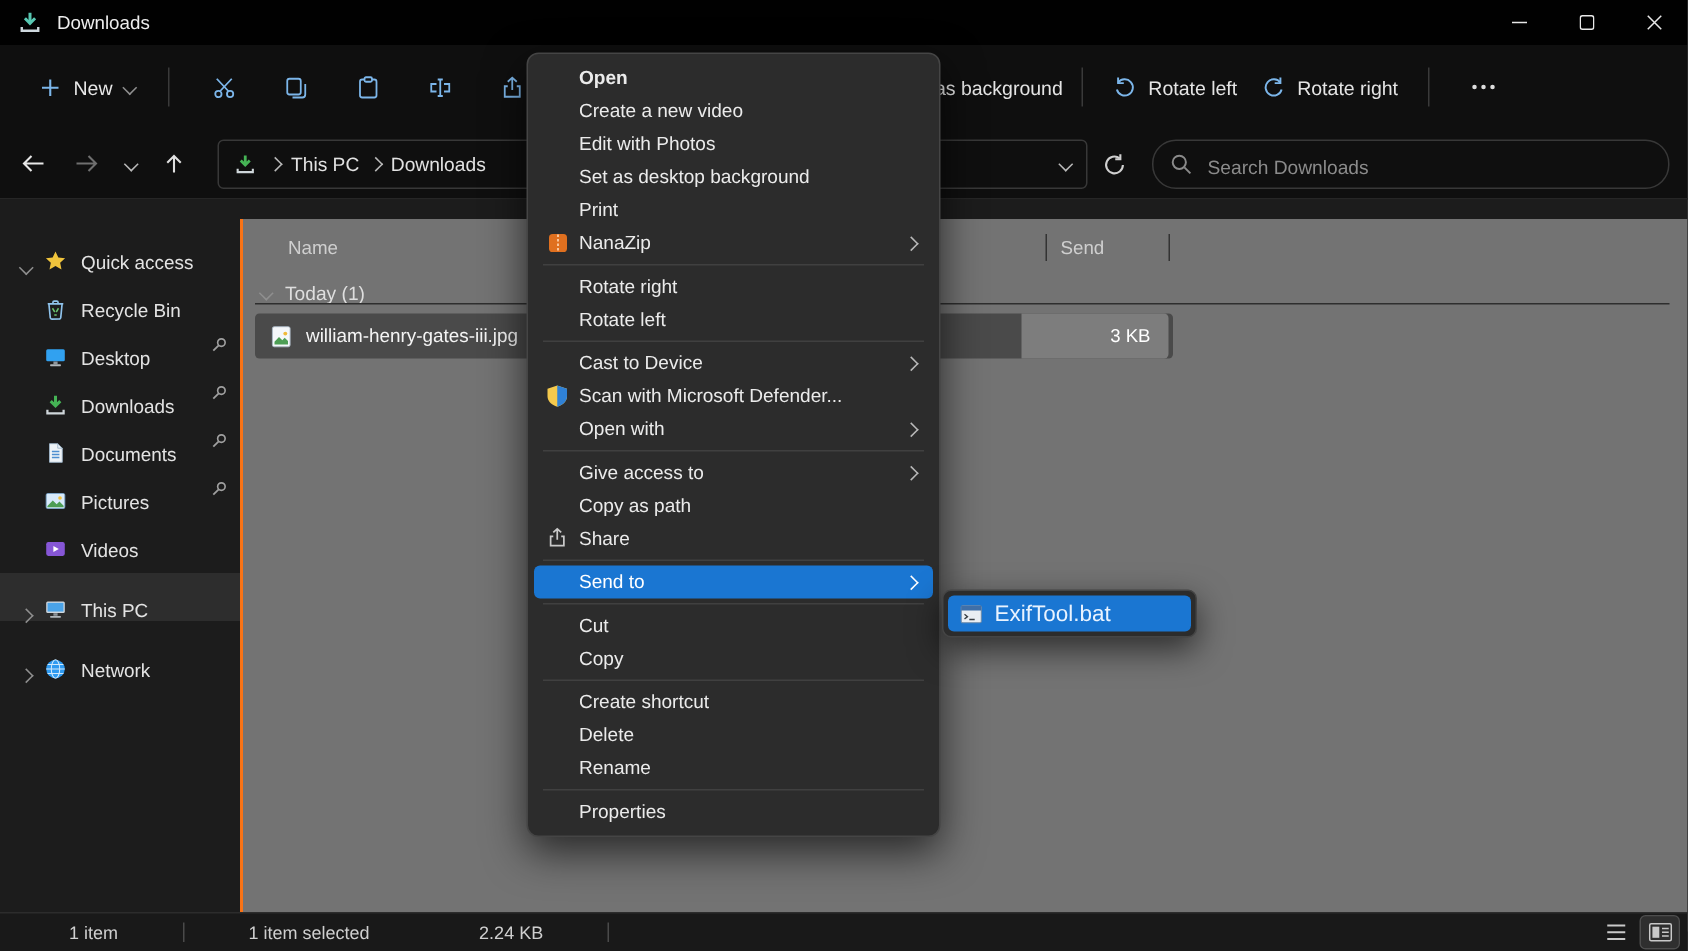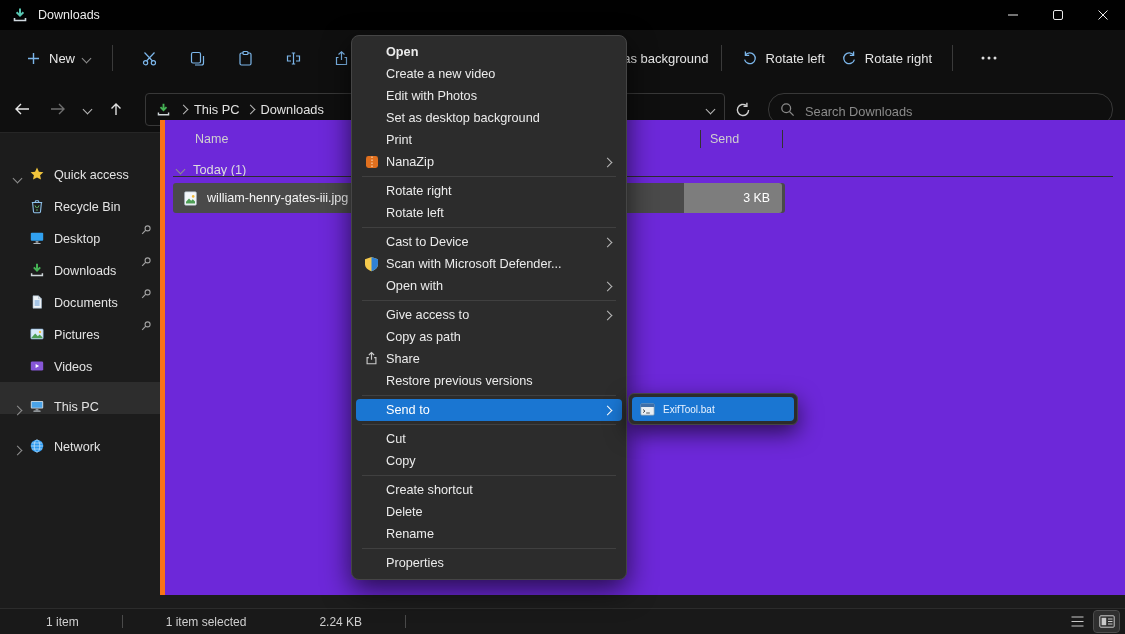--- a/index.html
+++ b/index.html
@@ -45,21 +45,21 @@
   .sidebar{position:absolute;top:133px;left:0;width:160px;height:475px;background:#1c1c1c;padding-top:17px;box-sizing:border-box;}
   .side-item{height:32px;display:flex;align-items:flex-end;position:relative;padding-left:8px;box-sizing:border-box;}
   .side-item.sel{background:#2d2d2d;}
   .side-chev{width:18px;display:flex;justify-content:center;align-items:center;}
   .side-ico{width:16px;height:16px;margin:0 9px 0 3px;flex:0 0 auto;}
   .side-label{font-size:12.6px;color:#e3e3e3;white-space:nowrap;}
   .side-pin{position:absolute;right:8px;top:10px;}
   .side-gap{height:8px;}
 
   
-  .main{position:absolute;top:120px;left:160px;right:0;height:475px;background:#6d28d9;border-left:5px solid #f97316;box-sizing:border-box;}
+  .main{position:absolute;top:146px;left:160px;right:0;height:475px;background:#737373;border-left:2px solid #f97316;box-sizing:border-box;}
   .col-name{position:absolute;left:30px;top:12px;font-size:12.5px;color:#cfcfcf;}
   .col-size{position:absolute;left:545px;top:12px;font-size:12.5px;color:#cfcfcf;}
   .col-div{position:absolute;top:10px;width:1px;height:18px;background:#333;}
   .group-row{position:absolute;top:42px;left:12px;display:flex;align-items:center;gap:9px;color:#dedede;font-size:12.8px;}
   .group-hr{position:absolute;top:56px;left:8px;right:12px;height:1px;background:#2e2e2e;}
   .file-row{position:absolute;top:63px;left:8px;width:612px;height:30px;background:#4a4a4a;border-radius:3px;display:flex;align-items:center;}
   .file-ico{margin-left:9px;flex:0 0 auto;}
   .file-name{margin-left:8px;font-size:12.6px;color:#f4f4f4;white-space:nowrap;}
   .size-chip{position:absolute;right:3px;top:0;width:98px;height:30px;background:#7d7d7d;border-radius:0 3px 3px 0;display:flex;align-items:center;justify-content:flex-end;padding-right:12px;box-sizing:border-box;color:#fff;font-size:12.4px;}
 
@@ -68,21 +68,21 @@
   .mi{position:relative;height:22px;display:flex;align-items:center;padding-left:30px;margin:0 4px;border-radius:4px;font-size:12.7px;color:#ebebeb;white-space:nowrap;}
   .mi.bold{font-weight:bold;}
   .mi.sel{background:#1a76d2;color:#fff;}
   .mi-ico{position:absolute;left:8px;top:3px;}
   .mi-arrow{position:absolute;right:11px;top:8px;}
   .mi.sel .chev{border-color:#fff;}
   .menu-sep{height:1px;background:#404040;margin:3px 10px;}
 
   
   .submenu{position:absolute;left:628px;top:393px;width:170px;background:#2c2c2c;border:1px solid #454545;border-radius:6px;box-shadow:0 8px 22px rgba(0,0,0,.6);padding:3px;z-index:21;box-sizing:border-box;}
-  .submenu-item{height:24px;background:#1a76d2;border-radius:4px;display:flex;align-items:center;padding:0 8px;gap:8px;color:#e9f3ff;font-size:10px;white-space:nowrap;}
+  .submenu-item{height:24px;background:#1a76d2;border-radius:4px;display:flex;align-items:center;padding:0 8px;gap:8px;color:#e9f3ff;font-size:15px;white-space:nowrap;}
 
   
   .statusbar{position:absolute;left:0;bottom:0;width:100%;height:26px;background:#191919;border-top:1px solid #2c2c2c;display:flex;align-items:center;font-size:12px;color:#cfcfcf;box-sizing:border-box;gap:32px;}
   .sb-pad{width:14px;}
   .sb-sep{width:1px;height:13px;background:#4a4a4a;margin:0 11px;}
   .sb-views{position:absolute;right:6px;top:2px;display:flex;gap:4px;}
   .sb-view{width:25px;height:21px;display:flex;align-items:center;justify-content:center;border-radius:3px;}
   .sb-view.active{background:#2f2f2f;outline:1px solid #4d4d4d;}
 </style>
 </head>
@@ -462,23 +462,20 @@
       <span>Copy as path</span>
     </div>
     <div class="mi">
       <span class="mi-ico">
         <svg width="15" height="15" viewBox="0 0 17 17">
             <path d="M8.5 2 v8 M5.5 4.5 L8.5 1.8 L11.5 4.5" stroke="#c9c9c9" stroke-width="1.3" fill="none"></path>
             <path d="M5.5 7.5 H3.5 v7 h10 v-7 H11.5" stroke="#c9c9c9" stroke-width="1.3" fill="none"></path>
           </svg>
       </span>
       <span>Share</span>
-    </div>
-    <div class="mi">
-      <span>Restore previous versions</span>
     </div>
     <div class="menu-sep"></div>
     <div class="mi sel">
       <span>Send to</span>
       <span class="mi-arrow chev r"></span>
     </div>
     <div class="menu-sep"></div>
     <div class="mi">
       <span>Cut</span>
     </div>

